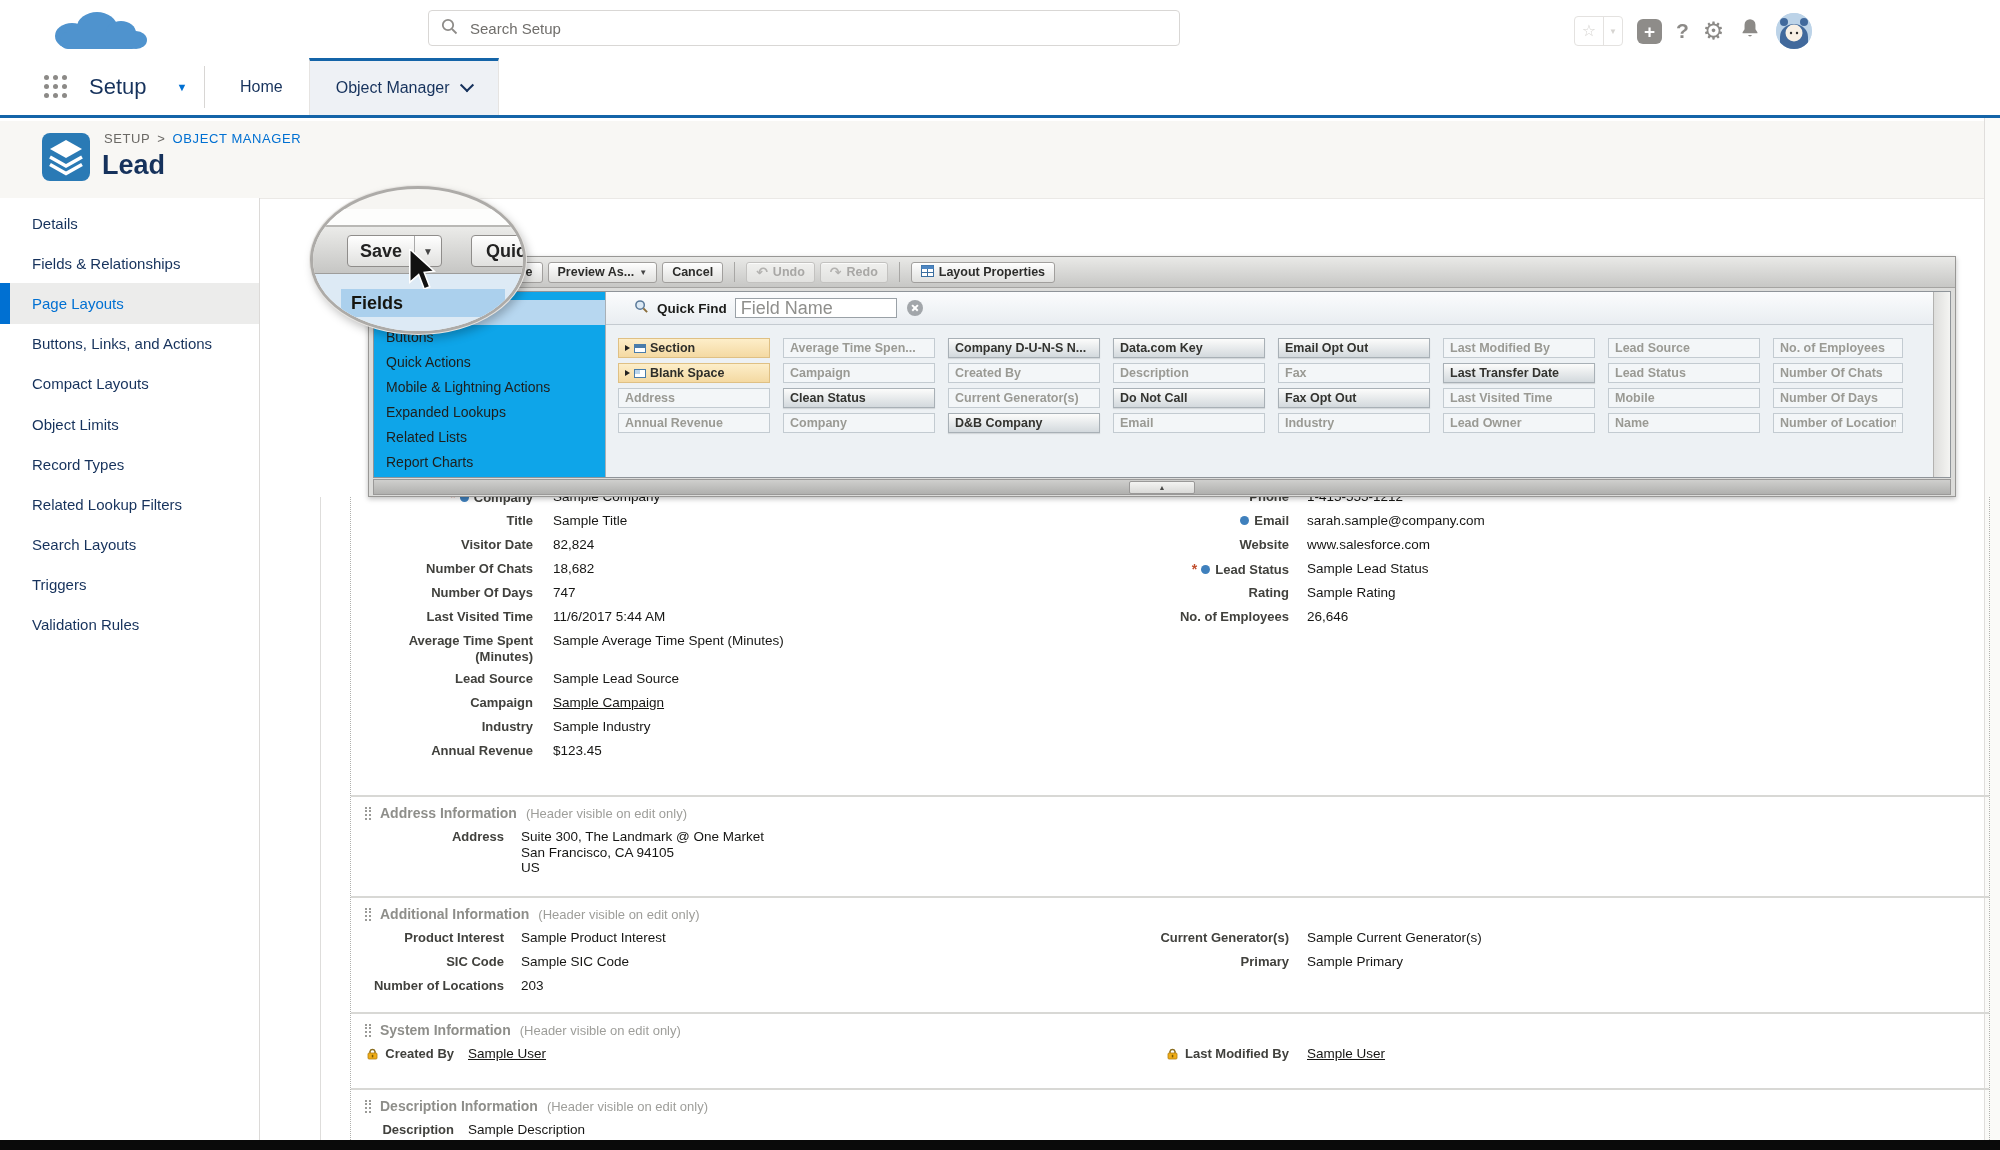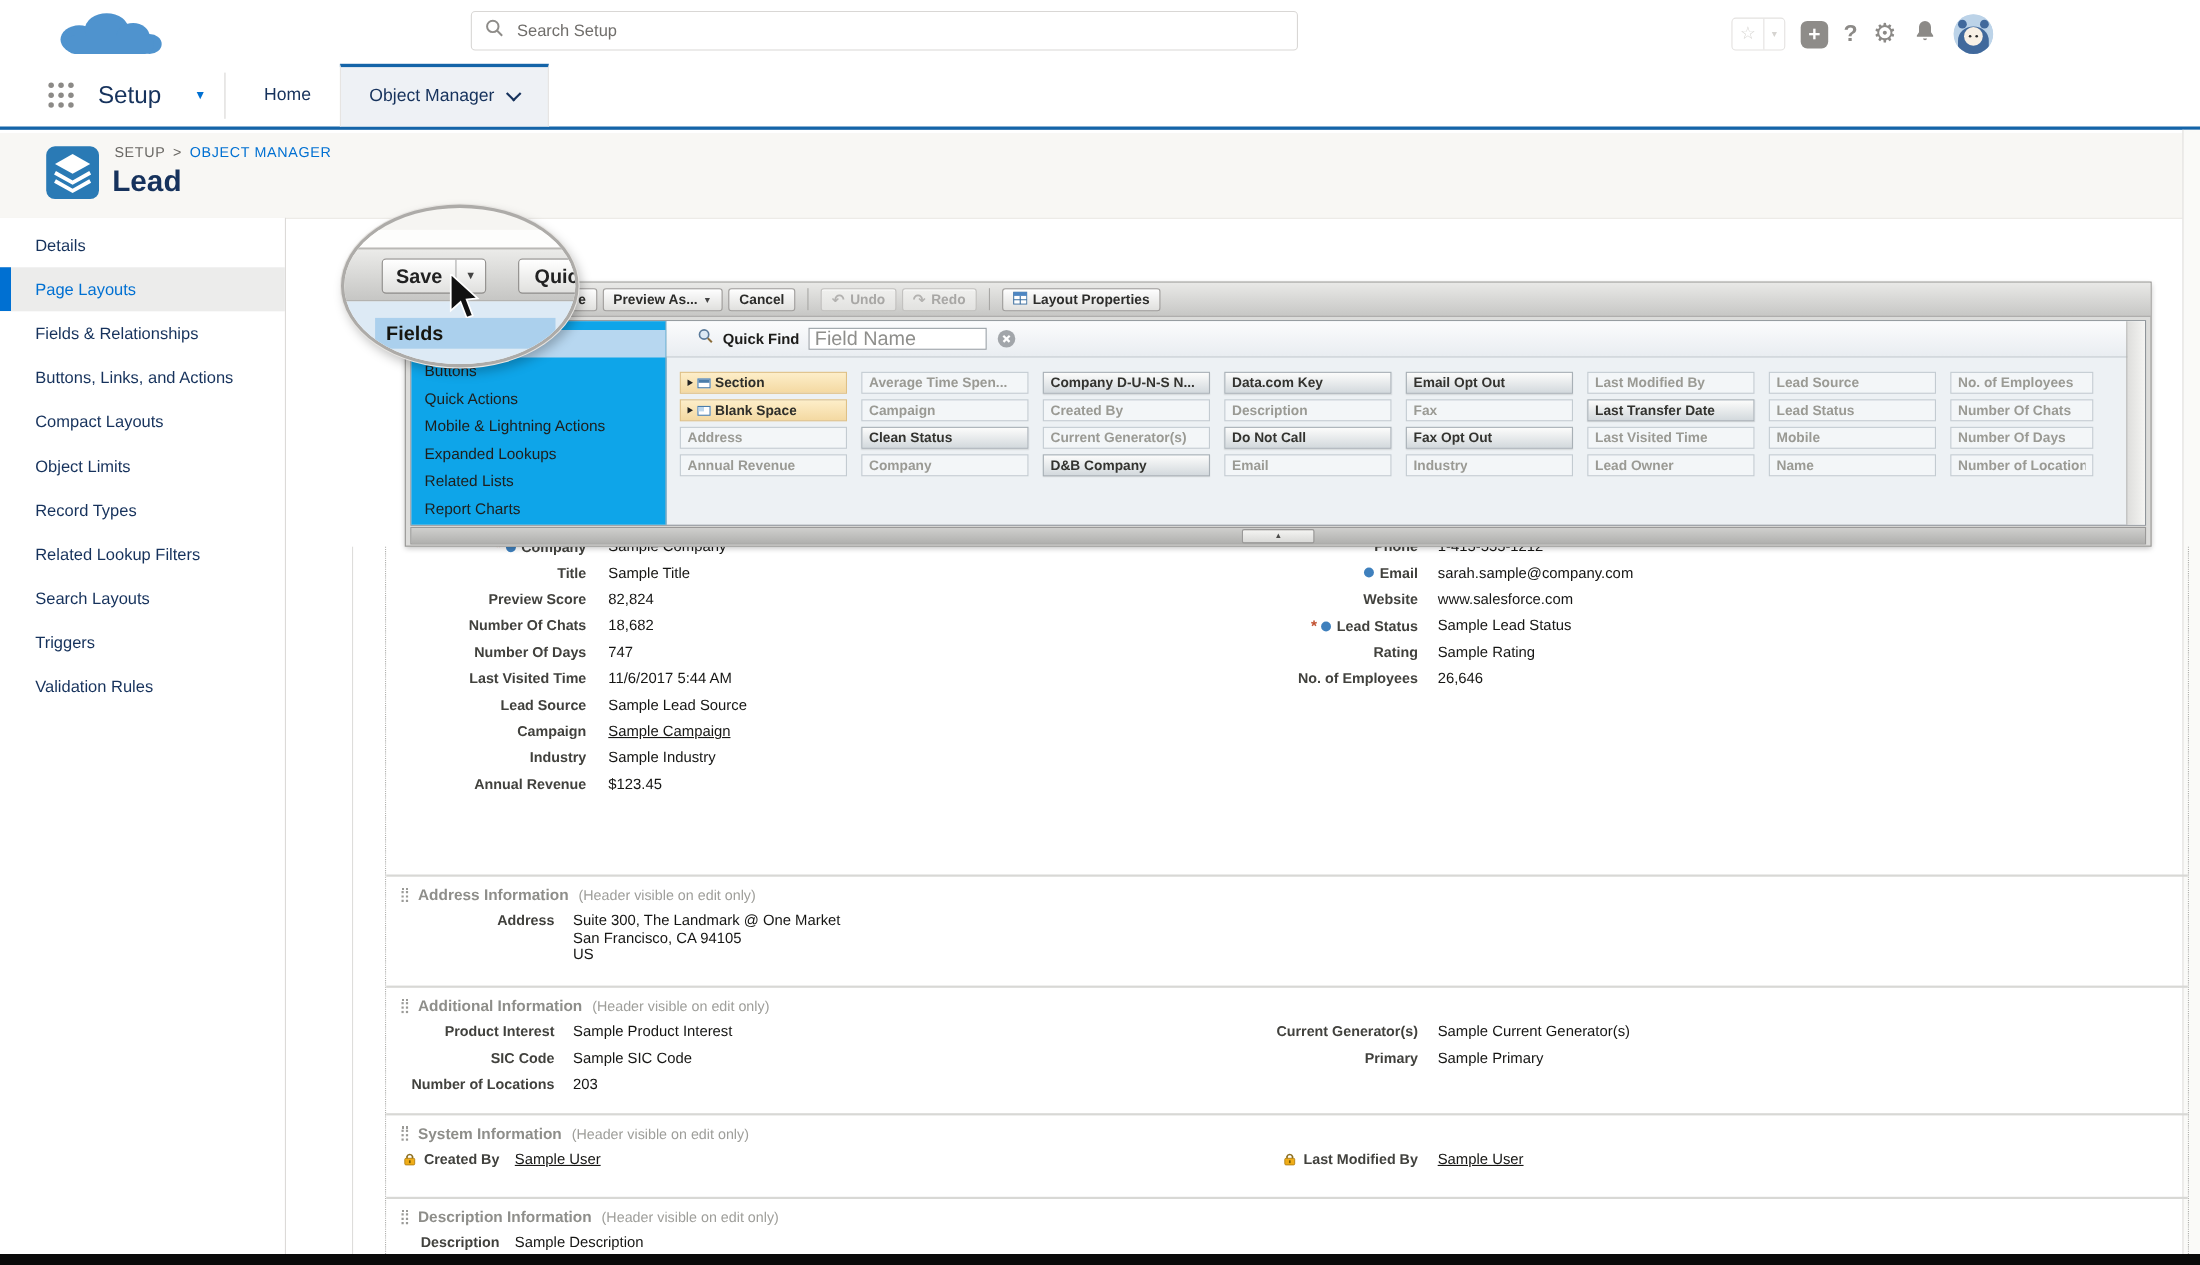--- a/index.html
+++ b/index.html
@@ -234,22 +234,22 @@
     </svg>
   </div>
   <div id="breadcrumb">
     <span class="bc-gray">SETUP</span><span class="bc-sep">&gt;</span><span class="bc-link">OBJECT MANAGER</span>
   </div>
   <div id="page-title">Lead</div>
 </div>
 
 <div id="sidebar">
     <div class="side-item">Details</div>
+    <div class="side-item">Fields &amp; Relationships</div>
     <div class="side-item active">Page Layouts</div>
-    <div class="side-item">Fields &amp; Relationships</div>
     <div class="side-item">Buttons, Links, and Actions</div>
     <div class="side-item">Compact Layouts</div>
     <div class="side-item">Object Limits</div>
     <div class="side-item">Record Types</div>
     <div class="side-item">Related Lookup Filters</div>
     <div class="side-item">Search Layouts</div>
     <div class="side-item">Triggers</div>
     <div class="side-item">Validation Rules</div>
   </div>
 
@@ -444,34 +444,41 @@
         <div class="fcol l">
           <div class="frow">
             <div class="flabel" style="width: 180px;"><span class="mark-req">*</span><span class="mark-dot"></span><span>Company</span></div>
             <div class="fvalue" style="margin-left: 20px;">Sample Company</div>
           </div>
           <div class="frow">
             <div class="flabel" style="width: 180px;"><span>Title</span></div>
             <div class="fvalue" style="margin-left: 20px;">Sample Title</div>
           </div>
           <div class="frow">
-            <div class="flabel" style="width: 180px;"><span>Preview Score</span></div>
+            <div class="flabel" style="width: 180px;"><span>Visitor Date</span></div>
             <div class="fvalue" style="margin-left: 20px;">82,824</div>
           </div>
           <div class="frow">
             <div class="flabel" style="width: 180px;"><span>Number Of Chats</span></div>
             <div class="fvalue" style="margin-left: 20px;">18,682</div>
           </div>
           <div class="frow">
             <div class="flabel" style="width: 180px;"><span>Number Of Days</span></div>
             <div class="fvalue" style="margin-left: 20px;">747</div>
           </div>
           <div class="frow">
             <div class="flabel" style="width: 180px;"><span>Last Visited Time</span></div>
             <div class="fvalue" style="margin-left: 20px;">11/6/2017 5:44 AM</div>
+          </div>
+          <div class="frow tall" style="height: 38px;">
+            <div class="flabel" style="width: 180px;">
+              <div>Average Time Spent</div>
+              <div>(Minutes)</div>
+            </div>
+            <div class="fvalue" style="margin-left: 20px;">Sample Average Time Spent (Minutes)</div>
           </div>
           <div class="frow">
             <div class="flabel" style="width: 180px;"><span>Lead Source</span></div>
             <div class="fvalue" style="margin-left: 20px;">Sample Lead Source</div>
           </div>
           <div class="frow">
             <div class="flabel" style="width: 180px;"><span>Campaign</span></div>
             <div class="fvalue link" style="margin-left: 20px;">Sample Campaign</div>
           </div>
           <div class="frow">

